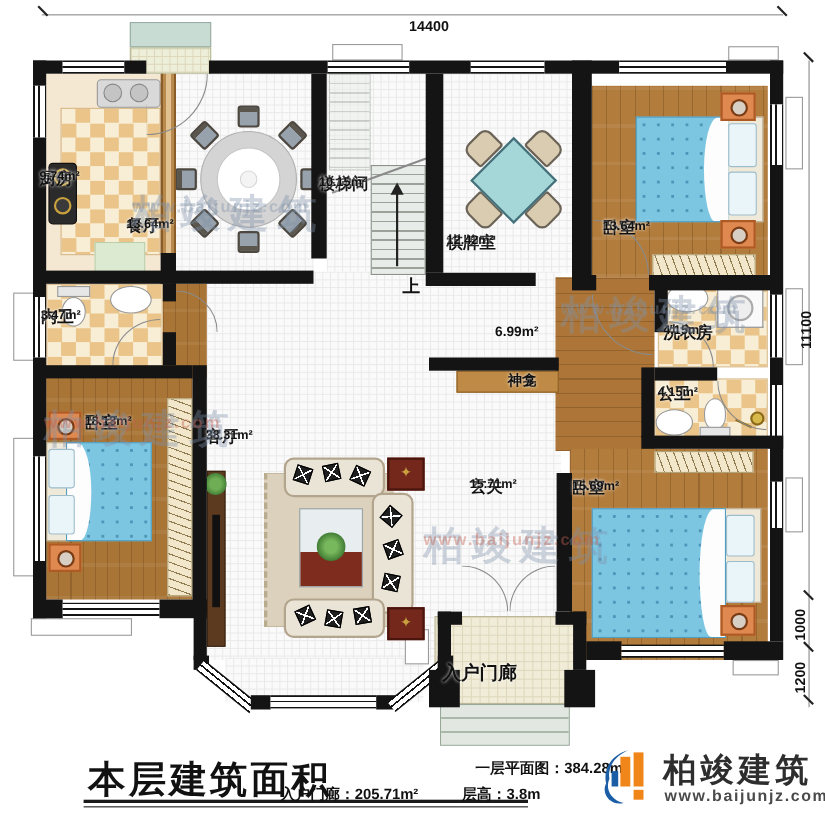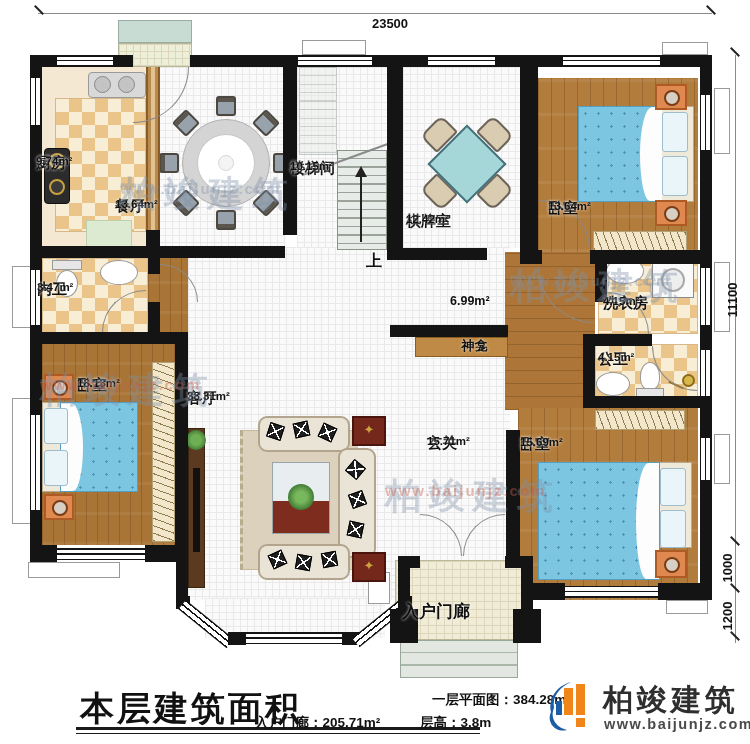--- a/index.html
+++ b/index.html
@@ -338,21 +338,21 @@
     <span class="url" style="color:rgba(195,95,80,.42)">www.baijunjz.com</span>
   </div>
   <div class="wm" style="left:510px;top:268px;width:240px">
     <span class="cn">柏竣建筑</span>
     <span class="url">www.baijunjz.com</span>
   </div>
 
   <div class="dimline" style="left:38px;top:13px;width:674px;height:1px"></div>
   <div class="tick" style="left:33px;top:9px"></div>
   <div class="tick" style="left:705px;top:9px"></div>
-  <div class="dimtxt" style="left:340px;top:16px;width:100px">23500</div>
+  <div class="dimtxt" style="left:340px;top:16px;width:100px">14400</div>
   <div class="dimline" style="left:735px;top:55px;width:1px;height:588px"></div>
   <div class="tick" style="left:729px;top:51px"></div>
   <div class="tick" style="left:729px;top:540px"></div>
   <div class="tick" style="left:729px;top:587px"></div>
   <div class="tick" style="left:729px;top:635px"></div>
   <div class="dimtxt vdim" style="left:698px;top:292px">11100</div>
   <div class="dimtxt vdim" style="left:693px;top:560px">1000</div>
   <div class="dimtxt vdim" style="left:693px;top:608px">1200</div>
 
   <div style="left:80px;top:686px;font-size:34px;font-weight:700;letter-spacing:3px;color:#111">本层建筑面积</div>

